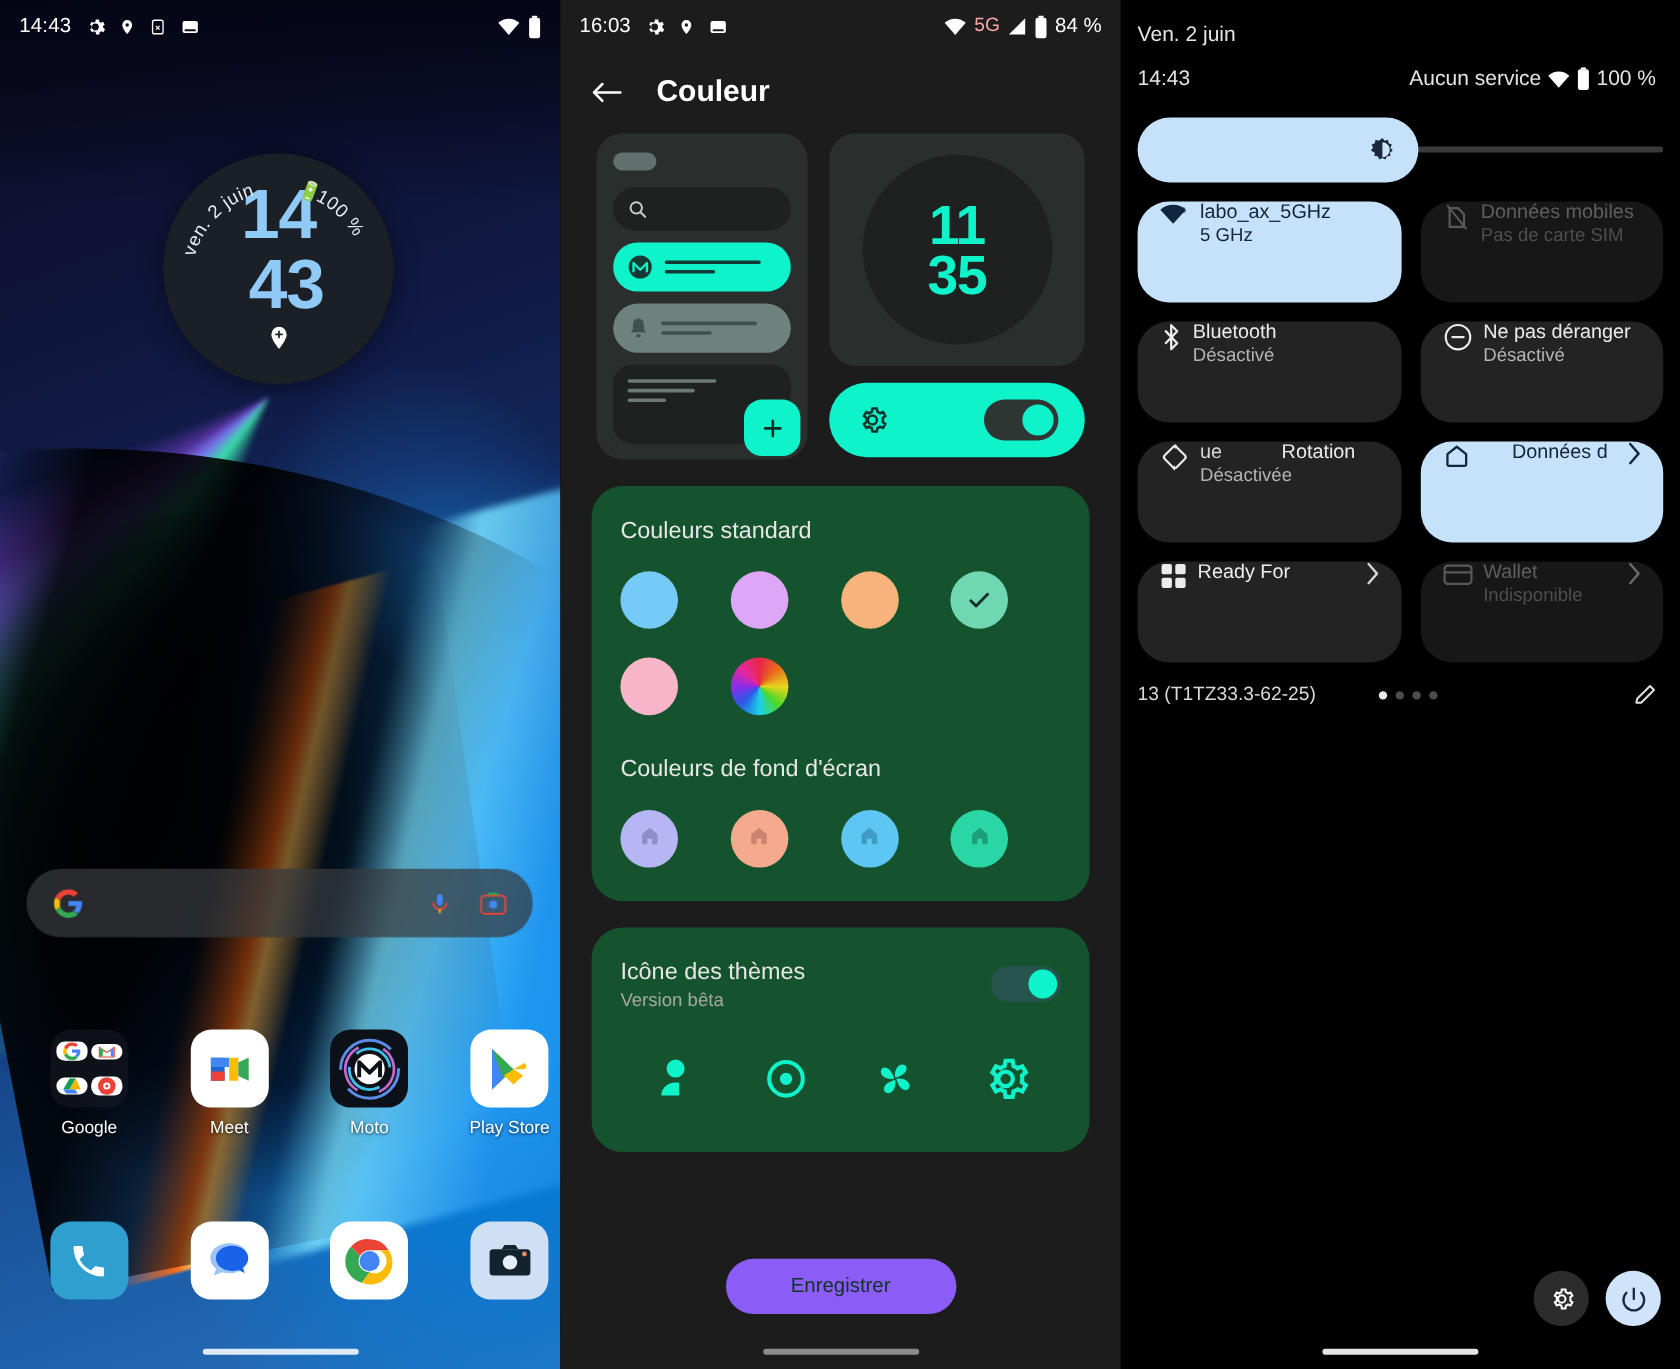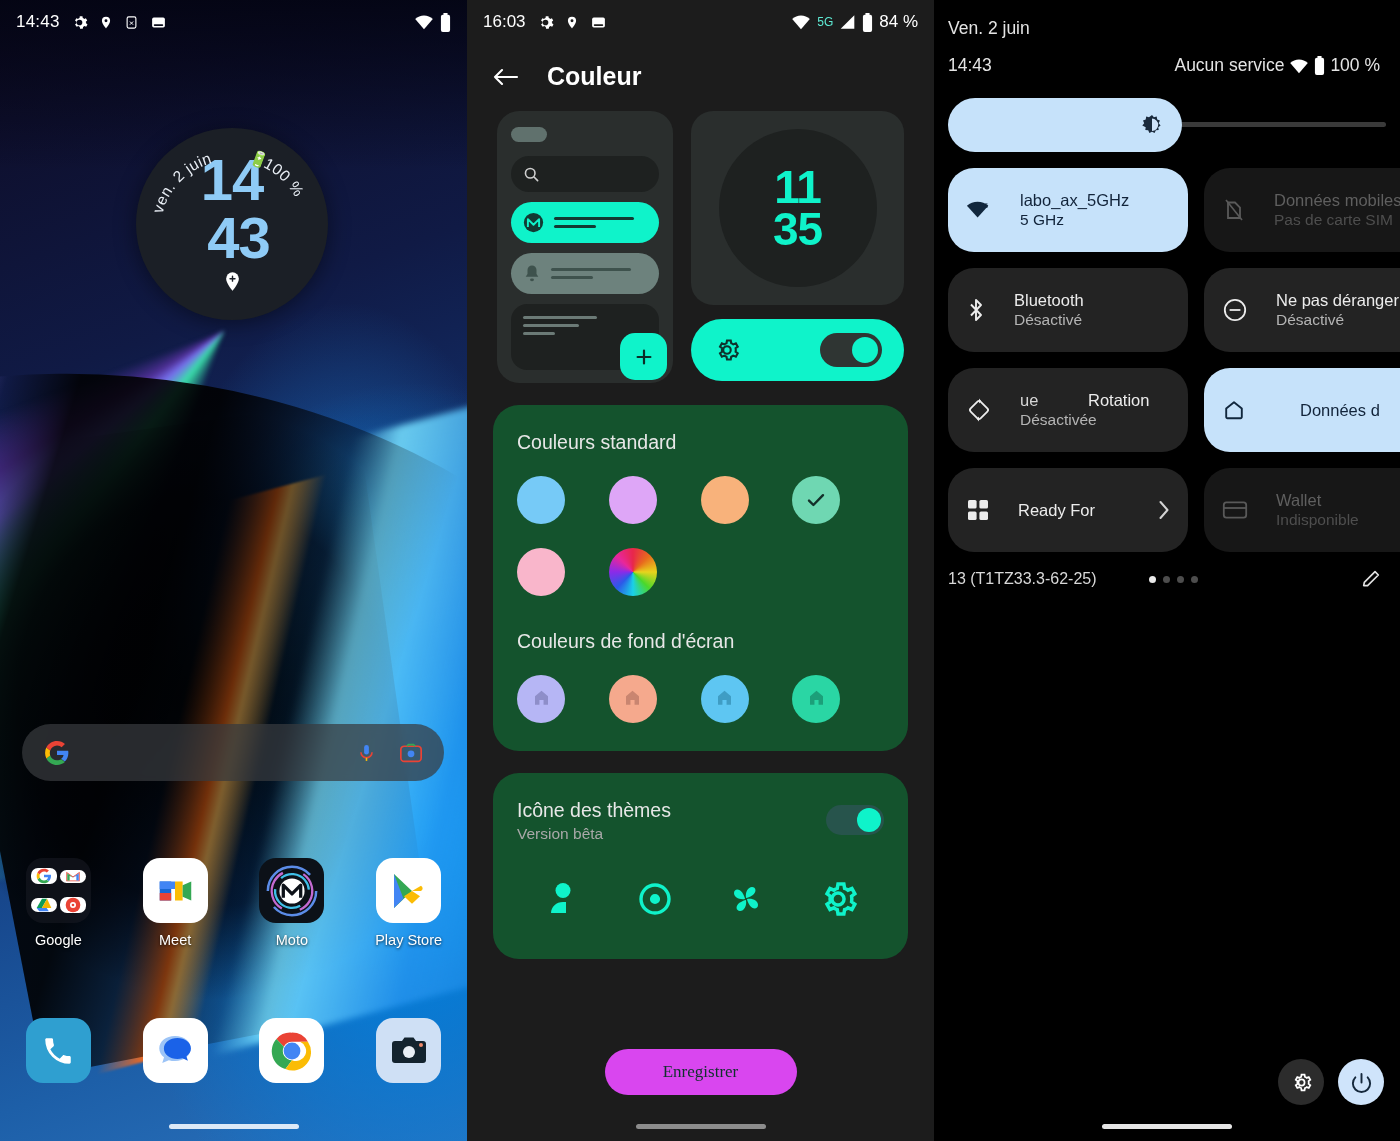--- a/index.html
+++ b/index.html
@@ -95,21 +95,21 @@
   .cw-pin { margin-top:6px; }
 
   .searchbar {
     position:absolute; left:22px; top:724px; width:422px; height:57px;
     background: rgba(56,58,62,.72); border-radius:29px; z-index:6;
     display:flex; align-items:center; padding:0 22px; backdrop-filter: blur(4px);
   }
   .sb-spacer { flex:1; }
   .sb-icons { display:flex; align-items:center; gap:24px; }
 
-  .approw { position:absolute; left:0; width:467px; display:flex; z-index:6; }
+  .approw { position:absolute; left:16px; width:467px; display:flex; z-index:6; }
   .approw.r1 { top:858px; }
   .approw.r2 { top:1018px; }
   .app { flex:1; display:flex; flex-direction:column; align-items:center; gap:9px; }
   .appicon { width:65px; height:65px; border-radius:17px; position:relative; overflow:hidden;
              display:flex; align-items:center; justify-content:center; }
   .applabel { color:#fff; font-size:14.5px; text-shadow: 0 1px 3px rgba(0,0,0,.8); }
 
   .folder { background: rgba(25,28,36,.55); display:grid; grid-template-columns:1fr 1fr; gap:3px; padding:5px; }
   .folder .mini { background:#fff; border-radius:7px; display:flex; align-items:center; justify-content:center; }
 
@@ -151,37 +151,37 @@
   .swatch-row2 { margin-top:24px; }
   .wheel { background: conic-gradient(from 0deg,#e8274a,#e86b1d,#e8d41d,#4ad82b,#1ad1e8,#2b5ae8,#8a2be8,#e8279b,#e8274a); }
 
   .card2-h { color:#e7e7e7; font-size:19.5px; }
   .card2-sub { color:#a8a8a8; font-size:15.5px; margin-top:3px; }
   .toggle-big { width:58px; height:30px; border-radius:15px; background:#27544c; position:relative; }
   .toggle-big .knob2 { position:absolute; right:3px; top:3px; width:24px; height:24px; border-radius:50%; background:#0ff3ca; }
   .theme-icons { display:flex; justify-content:space-around; margin-top:34px; }
 
   .savebtn { position:absolute; left:50%; transform:translateX(-50%); bottom:46px;
-             width:192px; height:46px; border-radius:23px; background:#d946ef;
+             width:192px; height:46px; border-radius:23px; background:#8b5cf6;
              display:flex; align-items:center; justify-content:center;
-             color:#10322c; font-size:17px;font-family:Liberation Serif, serif; }
+             color:#10322c; font-size:17px; }
   .navbar2 { position:absolute; bottom:12px; left:50%; transform:translateX(-50%);
              width:130px; height:5px; border-radius:3px; background:#8c8c8c; }
 
   
   .panel3 { position:relative; width:466px; height:1141px; background:#000; overflow:hidden; }
   .qs-date { color:#e4e4e4; font-size:17.5px; padding:18px 0 0 14px; }
   .qs-statusrow { display:flex; align-items:center; padding:16px 20px 0 14px; color:#e4e4e4; font-size:17.5px; }
   .qs-status-r { margin-left:auto; display:flex; align-items:center; gap:5px; }
   .bright-wrap { margin:22px 14px 0; height:54px; position:relative; display:flex; align-items:center; }
   .bright-track { position:absolute; left:0; right:0; top:24px; height:5px; border-radius:3px; background:#3a3a3a; }
   .bright-fill { position:absolute; left:0; top:0; width:234px; height:54px; border-radius:27px; background:#c6e2fa;
                  display:flex; align-items:center; justify-content:flex-end; padding-right:18px; }
   .tiles { display:grid; grid-template-columns:1fr 1fr; gap:16px; margin:16px 14px 0; }
-  .tile { height:84px; border-radius:26px; background:#232323; display:flex; align-items:center; padding:0 18px; gap:28px; position:relative; }
+  .tile { height:84px; border-radius:26px; background:#232323; display:flex; align-items:flex-start; padding:0 18px; gap:8px; position:relative; }
   .tile.active { background:#c6e2fa; }
   .tile.disabled { background:#171717; }
   .tile-txt { display:flex; flex-direction:column; gap:1px; min-width:0; }
   .tile-t { font-size:16.5px; color:#ececec; white-space:nowrap; }
   .tile-s { font-size:15.5px; color:#b4b4b4; white-space:nowrap; }
   .tile.active .tile-t, .tile.active .tile-s { color:#12243a; }
   .tile.disabled .tile-t { color:#5f5f5f; }
   .tile.disabled .tile-s { color:#4e4e4e; }
   .chev { margin-left:auto; }
   .tile.rot .tile-t { position:relative; }
@@ -440,21 +440,21 @@
               <rect x="5.4" y="14.5" width="13.2" height="2.6" rx="1.1" fill="#1c1c1c"></rect>
             </svg>
         </span>
       </div>
       <div class="sb-right">
         <span class="ic">
           <svg width="20" height="16" viewBox="0 0 24 20" fill="#fff">
               <path d="M12 19L1 6.3C4 3.6 7.8 2 12 2s8 1.6 11 4.3L12 19z"></path>
             </svg>
         </span>
-        <span style="font-size:12px;color:#5eead4">5G</span>
+        <span style="font-size:16px;color:#fca5a5">5G</span>
         <span class="ic">
           <svg width="17" height="16" viewBox="0 0 20 18" fill="#fff">
               <path d="M18 1v16H2z"></path>
             </svg>
         </span>
         <span class="ic">
           <svg width="11" height="19" viewBox="0 0 12 22" fill="#fff">
               <rect x="3.4" y="0" width="5.2" height="2.2" rx="1"></rect>
               <rect x="0.7" y="2" width="10.6" height="20" rx="2.2"></rect>
             </svg>

